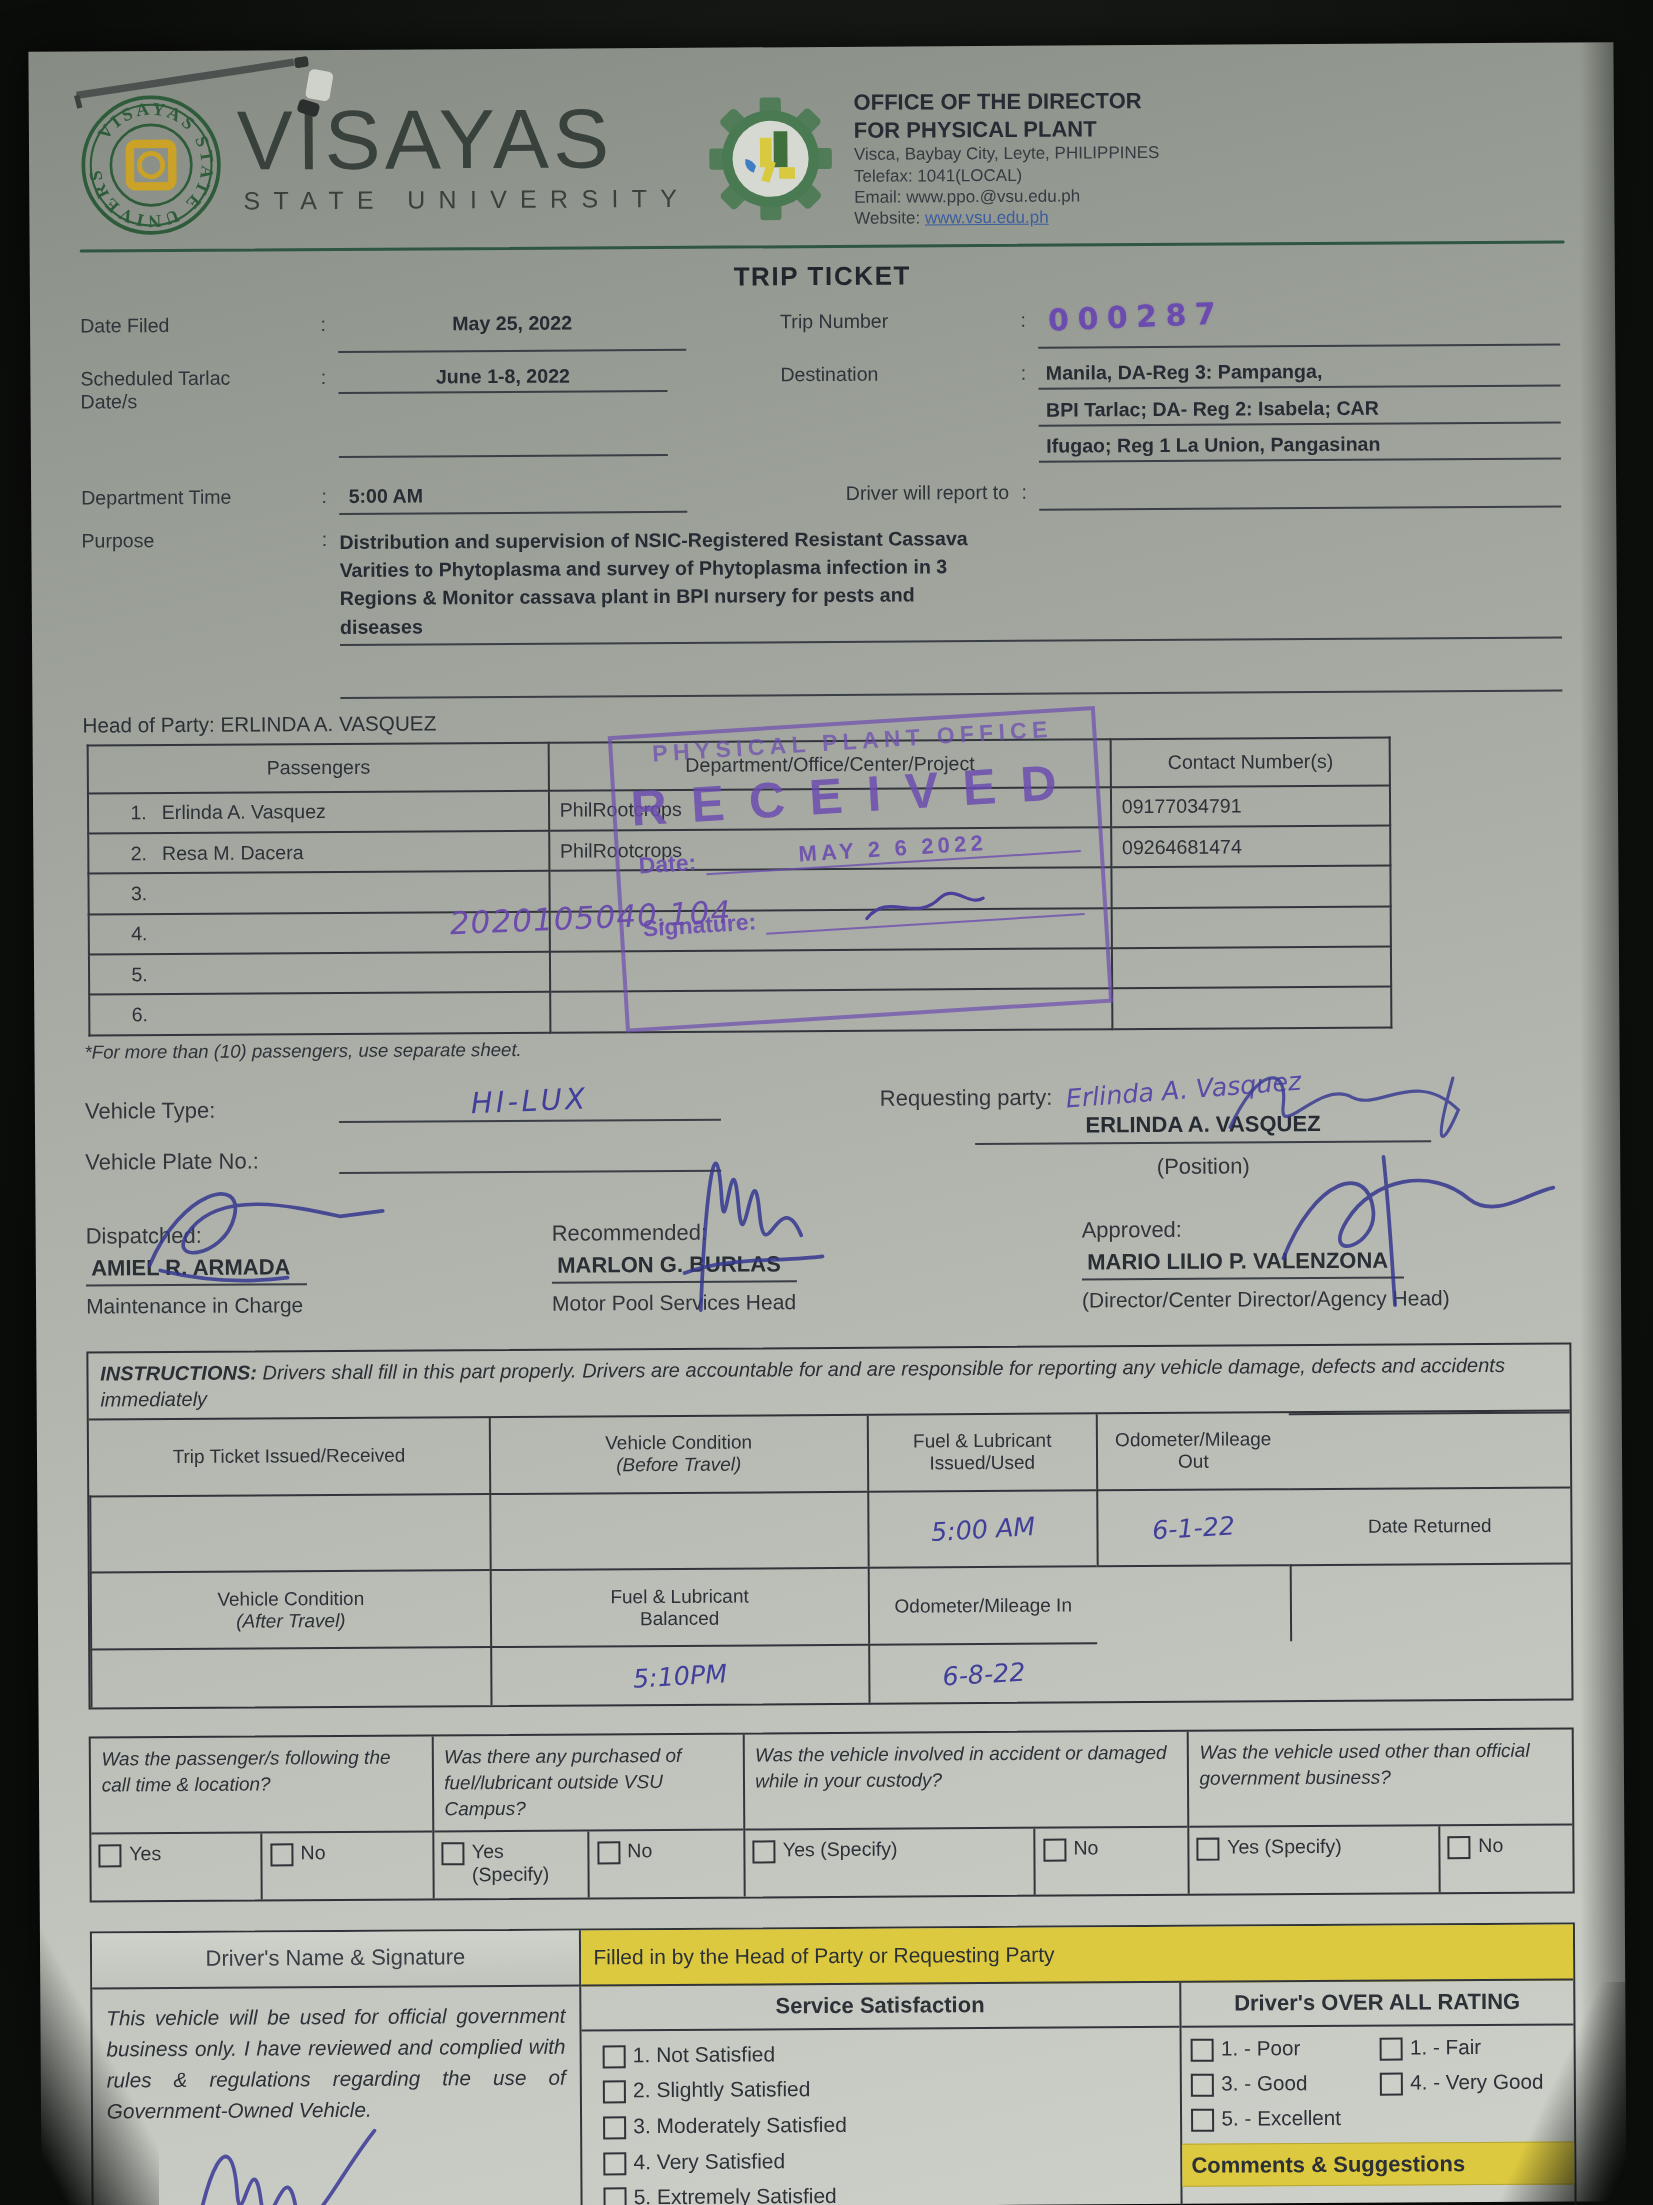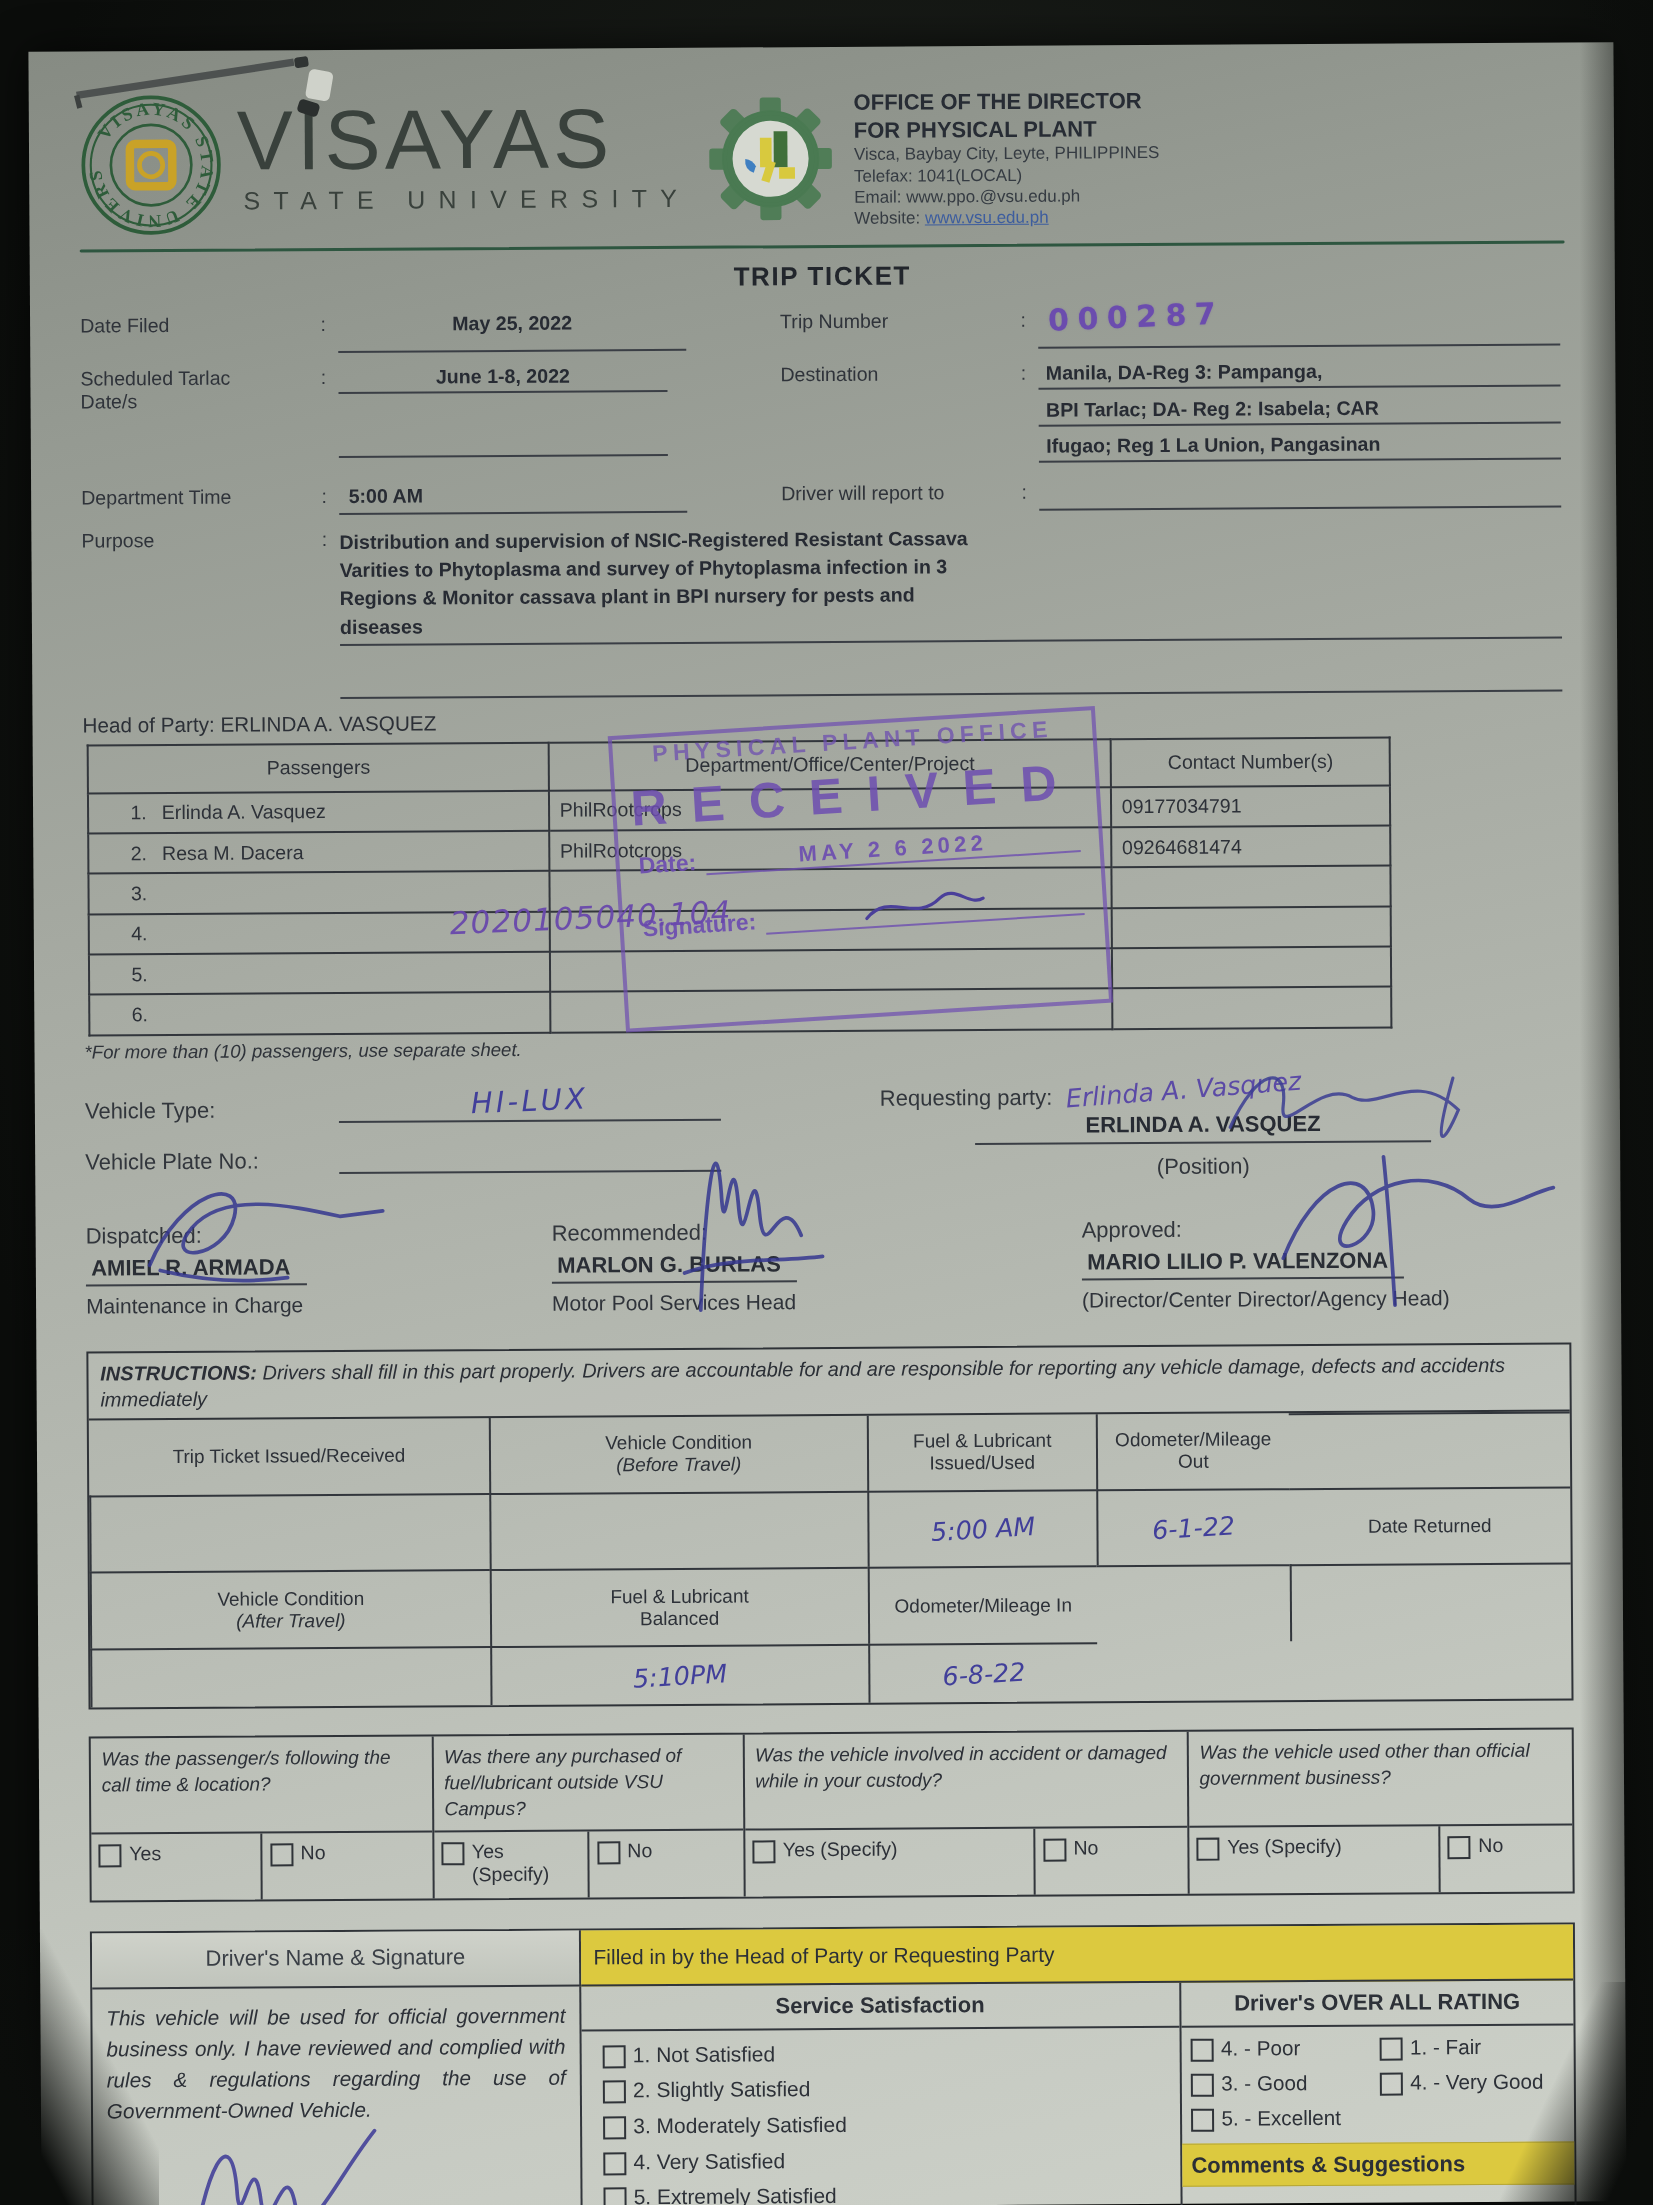--- a/index.html
+++ b/index.html
@@ -229,21 +229,21 @@
       </div>
     </div>
 
     <div class="frow" style="margin-top:-3.2px;">
       <div class="fhalf l">
         <div class="flabel">Department Time</div>
         <div class="fcolon">:</div>
         <div class="fval" style="width:329px;">5:00 AM</div>
       </div>
       <div class="fhalf r">
-        <div class="flabel" style="width:228px;">Driver will report to</div>
+        <div class="flabel" style="width:228px;text-align:right;">Driver will report to</div>
         <div class="fcolon">:</div>
         <div class="blankline" style="flex:1;margin-right:5.3px;"></div>
       </div>
     </div>
 
     <div class="frow" style="margin-top:5.3px;">
       <div class="flabel">Purpose</div>
       <div class="fcolon">:</div>
       <div style="flex:1;margin-right:5.3px;">
         <div style="font-weight:bold;color:#272b33;line-height:1.45;">
@@ -520,21 +520,21 @@
             </div>
         </div>
         <div class="dsname">ERLINDA A. VASQUEZ</div>
       </div>
 
       <div class="drating">
         <div class="drtitle">Driver's OVER ALL RATING</div>
         <div class="drgrid">
           <div class="dropt">
               <span class="cb"></span>
-              <span>4. - Poor</span>
+              <span>1. - Poor</span>
             </div>
           <div class="dropt">
               <span class="cb"></span>
               <span>1. - Fair</span>
             </div>
           <div class="dropt">
               <span class="cb"></span>
               <span>3. - Good</span>
             </div>
           <div class="dropt">

